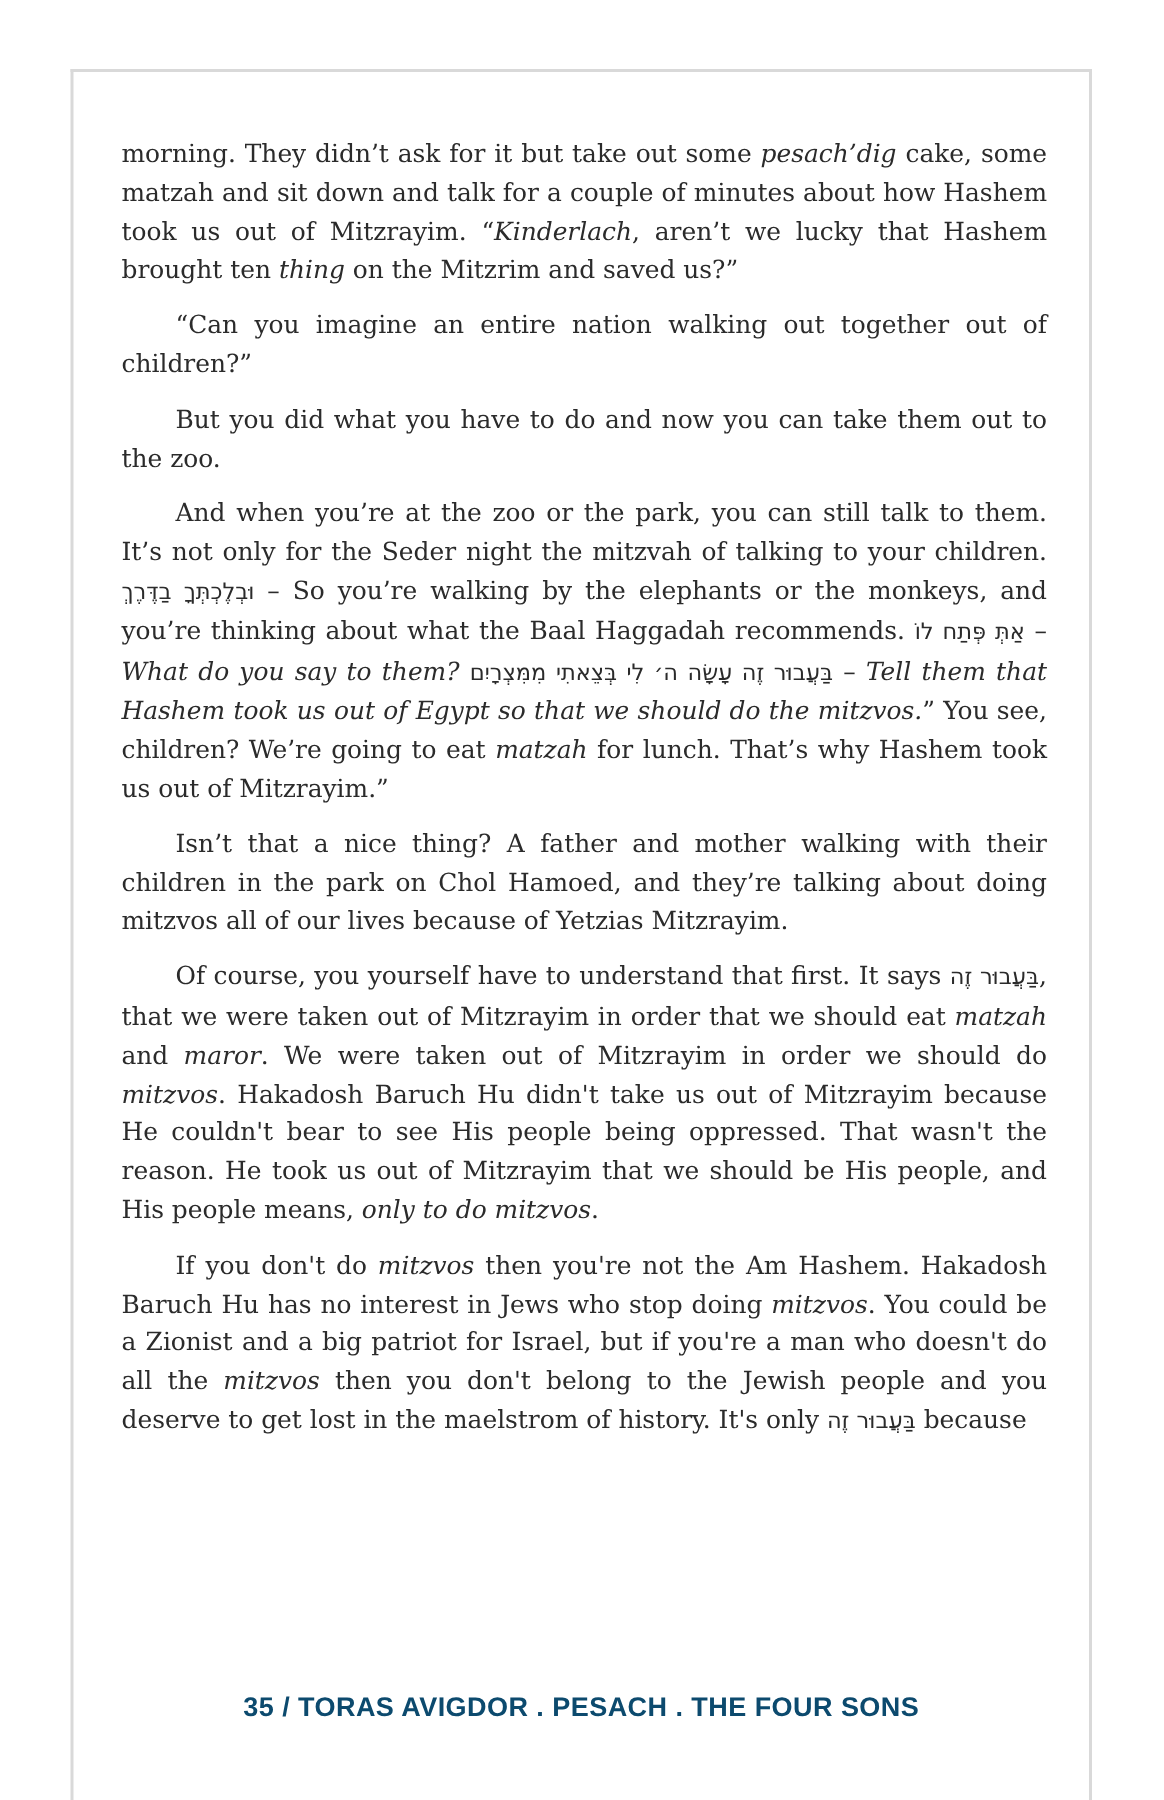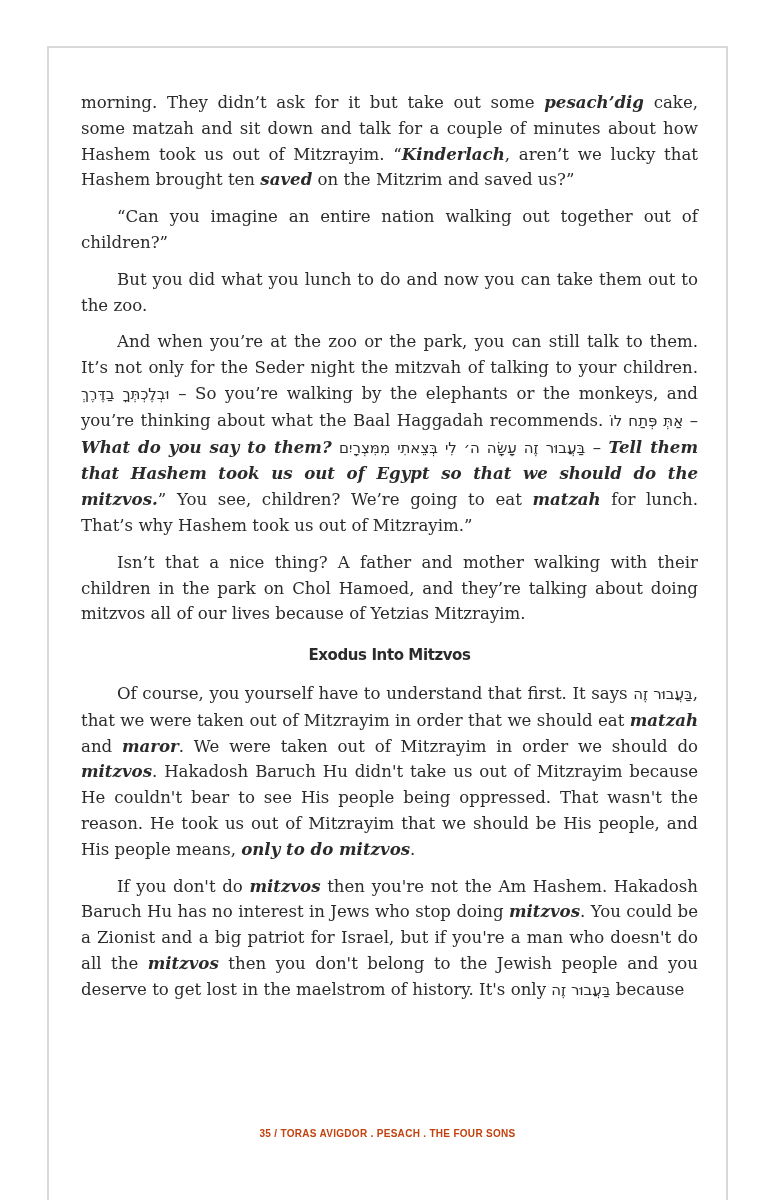--- a/index.html
+++ b/index.html
@@ -37,21 +37,20 @@
     }
     .para {
       margin: 0 0 11px 0;
       text-indent: 36px;
     }
     .para.noindent {
       text-indent: 0;
     }
     .para .i {
       font-style: italic;
-      font-weight: bold;
     }
     .para .heb {
       font-family: "DejaVu Sans", sans-serif;
       font-size: 15px;
       unicode-bidi: isolate;
       direction: rtl;
       margin-top: 28px;
     }
     .heading {
       font-family: "DejaVu Sans", sans-serif;
@@ -64,37 +63,36 @@
       text-indent: 0;
     }
     .footer {
       position: absolute;
       left: 0;
       width: 100%;
       top: 1080px;
       text-align: center;
       font-family: "Liberation Sans", sans-serif;
       font-weight: bold;
-      font-size: 10px;
+      font-size: 18px;
       letter-spacing: 0.3px;
-      color: #c2410c;
+      color: #0c4a6e;
     }
   </style>
 </head>
 <body>
 
 <div class="page">
   <div class="content">
     <div id="paras-before">
-        <p class="para noindent">morning. They didn’t ask for it but take out some <span class="i">pesach’dig</span> cake, some matzah and sit down and talk for a couple of minutes about how Hashem took us out of Mitzrayim. “<span class="i">Kinderlach</span>, aren’t we lucky that Hashem brought ten <span class="i">saved</span> on the Mitzrim and saved us?”</p>
+        <p class="para noindent">morning. They didn’t ask for it but take out some <span class="i">pesach’dig</span> cake, some matzah and sit down and talk for a couple of minutes about how Hashem took us out of Mitzrayim. “<span class="i">Kinderlach</span>, aren’t we lucky that Hashem brought ten <span class="i">thing</span> on the Mitzrim and saved us?”</p>
         <p class="para">“Can you imagine an entire nation walking out together out of children?”</p>
-        <p class="para">But you did what you lunch to do and now you can take them out to the zoo.</p>
+        <p class="para">But you did what you have to do and now you can take them out to the zoo.</p>
         <p class="para">And when you’re at the zoo or the park, you can still talk to them. It’s not only for the Seder night the mitzvah of talking to your children. <span class="heb">וּבְלֶכְתְּךָ בַדֶּרֶךְ</span> – So you’re walking by the elephants or the monkeys, and you’re thinking about what the Baal Haggadah recommends. <span class="heb">אַתְּ פְּתַח לוֹ</span> – <span class="i">What do you say to them?</span> <span class="heb">בַּעֲבוּר זֶה עָשָׂה ה׳ לִי בְּצֵאתִי מִמִּצְרָיִם</span> – <span class="i">Tell them that Hashem took us out of Egypt so that we should do the mitzvos.</span>” You see, children? We’re going to eat <span class="i">matzah</span> for lunch. That’s why Hashem took us out of Mitzrayim.”</p>
         <p class="para">Isn’t that a nice thing? A father and mother walking with their children in the park on Chol Hamoed, and they’re talking about doing mitzvos all of our lives because of Yetzias Mitzrayim.</p>
       </div>
-    <div class="heading">Exodus Into Mitzvos</div>
     <div id="paras-after">
         <p class="para">Of course, you yourself have to understand that first. It says <span class="heb">בַּעֲבוּר זֶה</span>, that we were taken out of Mitzrayim in order that we should eat <span class="i">matzah</span> and <span class="i">maror</span>. We were taken out of Mitzrayim in order we should do <span class="i">mitzvos</span>. Hakadosh Baruch Hu didn't take us out of Mitzrayim because He couldn't bear to see His people being oppressed. That wasn't the reason. He took us out of Mitzrayim that we should be His people, and His people means, <span class="i">only to do mitzvos</span>.</p>
         <p class="para">If you don't do <span class="i">mitzvos</span> then you're not the Am Hashem. Hakadosh Baruch Hu has no interest in Jews who stop doing <span class="i">mitzvos</span>. You could be a Zionist and a big patriot for Israel, but if you're a man who doesn't do all the <span class="i">mitzvos</span> then you don't belong to the Jewish people and you deserve to get lost in the maelstrom of history. It's only <span class="heb">בַּעֲבוּר זֶה</span> because</p>
       </div>
   </div>
   <div class="footer">35 / TORAS AVIGDOR . PESACH . THE FOUR SONS</div>
 </div>
 
 </body></html>

